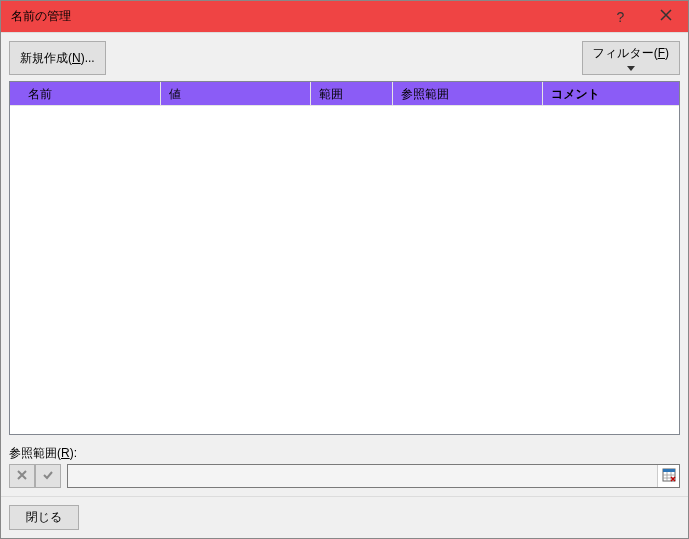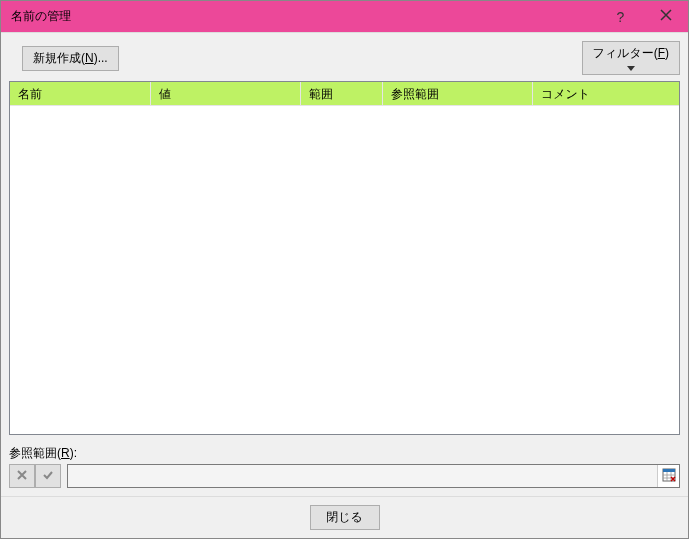--- a/index.html
+++ b/index.html
@@ -17,41 +17,40 @@
     height: 539px;
     background: #f0f0f0;
     border: 1px solid #888;
     display: flex;
     flex-direction: column;
   }
   .titlebar {
     height: 32px;
     display: flex;
     align-items: center;
-    background: #ec4899;
+    background: #ef4444;
     border-bottom: 1px solid #ddd;
   }
   .titlebar .title {
     flex: 0 0 auto;
     padding: 0 10px;
     font-size: 12px;
     color: #000;
   }
   .titlebar .spacer { flex: 1 1 auto; }
   .titlebar .ctrl {
     width: 45px; height: 32px;
     display:flex; align-items:center; justify-content:center;
     color:#333;
   }
   .titlebar .ctrl svg { width:12px; height:12px; stroke:#333; stroke-width:1.5; fill:none; }
   .titlebar .help { font-size:14px; font-family: Arial, sans-serif; }
   .toolbar {
-    padding: 8px 8px 6px 21px;
-    display:flex;
-    align-items:center;
+    padding: 8px 8px 6px 8px;
+    display:flex;
   }
   .btn {
     background: #e1e1e1;
     border: 1px solid #adadad;
     padding: 3px 10px 3px 10px;
     font-family: inherit;
     font-size: 12px;
     color:#000;
     cursor: pointer;
   }
@@ -67,32 +66,33 @@
     margin: 0 8px;
     border: 1px solid #828790;
     background:#fff;
     flex: 1 1 auto;
     display:flex; flex-direction:column;
     min-height:0;
   }
   .cols {
     display:flex;
     height:24px;
-    background:#bef264;
+    background:#8b5cf6;
     border-bottom:1px solid #e5e5e5;
+    padding-left:10px;
   }
   .col {
     padding: 4px 8px 0 8px;
     font-size:12px;
     color:#000;
     border-right:1px solid #e5e5e5;
     white-space:nowrap; overflow:hidden;
   }
   .col:last-child { border-right:none; }
-  .c1{ width:141px; } .c2{ width:150px; } .c3{ width:150px; } .c4{ width:82px; } .c5{ flex:1 1 auto; }
+  .c1{ width:141px; } .c2{ width:150px; } .c3{ width:150px; } .c4{ width:82px; } .c5{ flex:1 1 auto;font-weight:bold; }
   .list-body { flex:1 1 auto; background:#fff; }
   .ref-label {
     padding: 10px 8px 2px 8px;
     font-size:12px;
   }
   .ref-row {
     display:flex;
     align-items:center;
     padding: 0 8px 8px 8px;
     gap: 0;
@@ -125,21 +125,21 @@
   }
   .ref-collapse {
     width:22px; height:22px;
     display:flex; align-items:center; justify-content:center;
     border-left:1px solid #ccc;
     background:#fff;
   }
   .ref-collapse svg { width:14px; height:14px; }
   .footer {
     display:flex;
-    justify-content:center;
+    justify-content:flex-start;
     padding: 8px;
     border-top:1px solid #dcdcdc;
   }
   .underline { text-decoration: underline; }
 </style>
 </head>
 <body>
 
 <div class="window">
 

